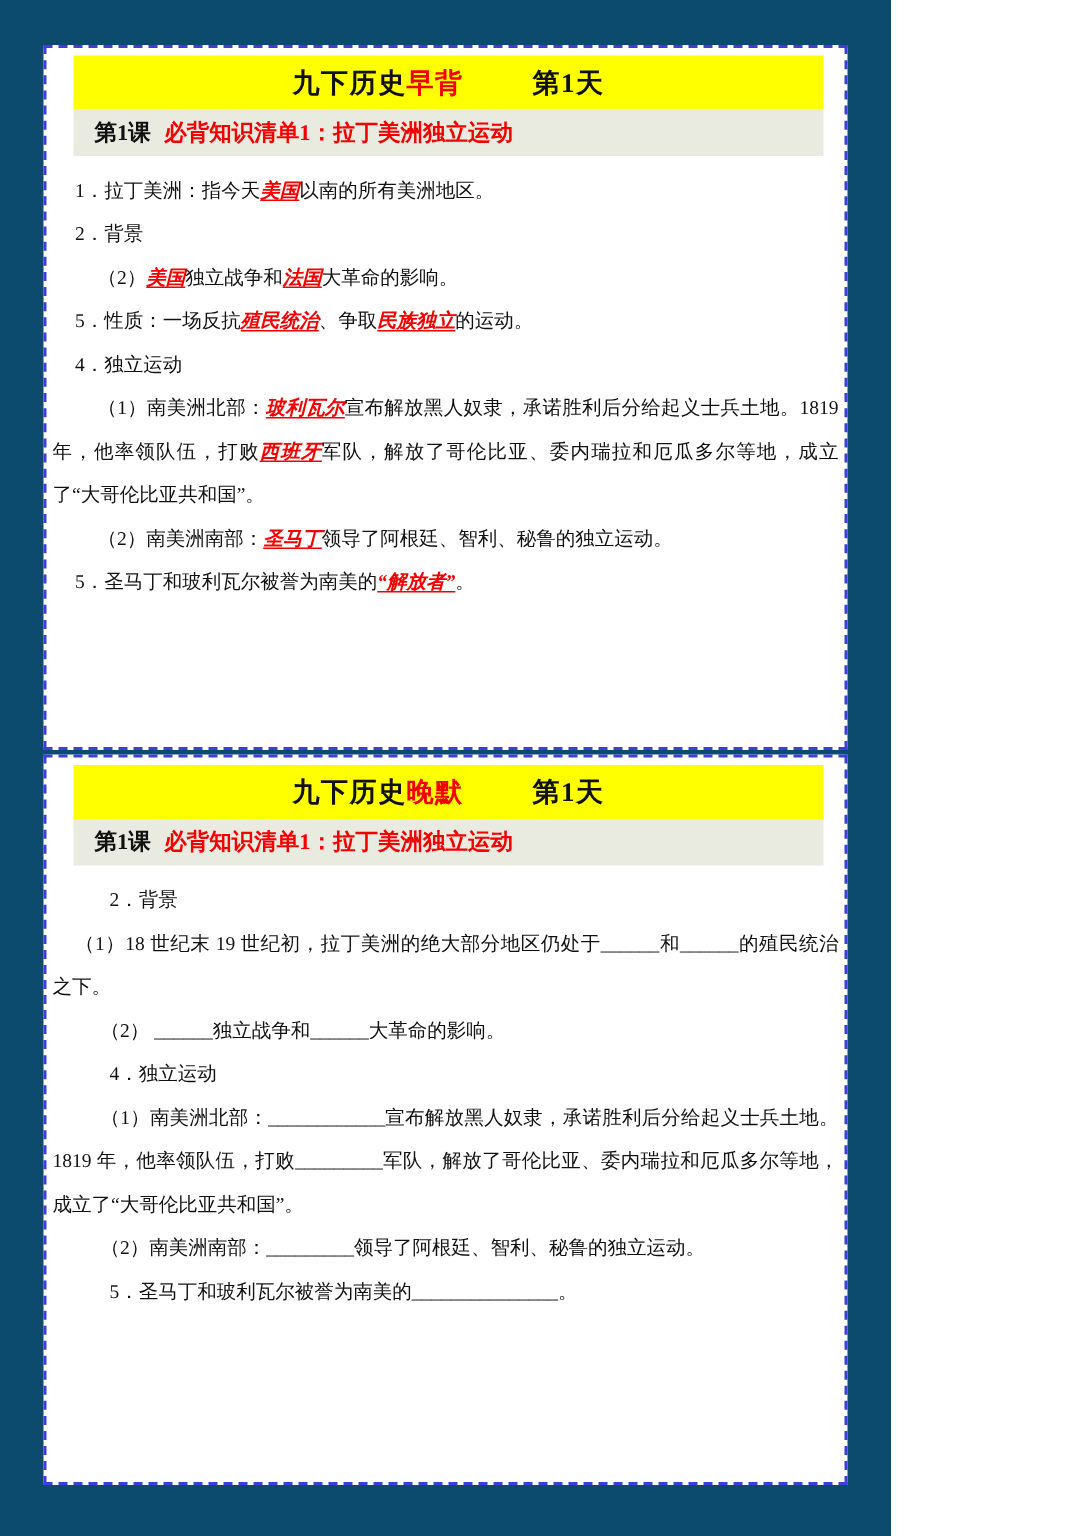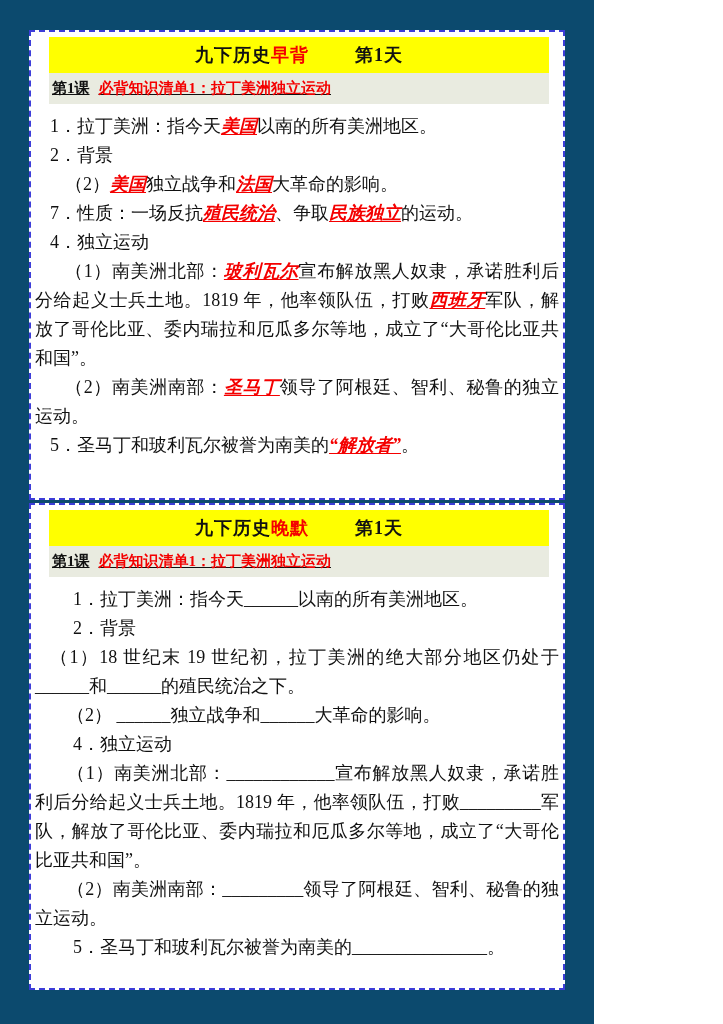--- a/index.html
+++ b/index.html
@@ -30,29 +30,28 @@
     white-space:nowrap;
   }
   .t-red{color:#f40000;}
   .t-day{margin-left:46px;}
   .bar-green{
     background:#e9ebe0;
     height:31px;
     margin:0 10px 0 14px;
     display:flex;align-items:center;
     font-weight:bold;font-size:15px;
-    padding-left:3px;
+    padding-left:14px;
     white-space:nowrap;
-    text-decoration:underline;
   }
   .lesson-label{color:#111111;margin-right:9px;}
   .lesson-title{color:#f40000;}
   .bd{
     padding:8px 0 0 0;
-    font-size:18px;
+    font-size:13px;
     line-height:29px;
     text-align:justify;
   }
   .bd p{margin:0;}
   
   .i1{text-indent:15px;}
   .i2{text-indent:30px;}
   .i3{text-indent:8px;}
   
   .j1{text-indent:38px;}
@@ -78,40 +77,39 @@
         <span class="t-day">第1天</span>
       </div>
     <div class="bar-green">
         <span class="lesson-label">第1课</span>
         <span class="lesson-title">必背知识清单1：拉丁美洲独立运动</span>
       </div>
     <div class="bd">
       <p class="i1"><span>1．拉丁美洲：指今天</span><span class="term">美国</span><span>以南的所有美洲地区。</span></p>
       <p class="i1"><span>2．背景</span></p>
       <p class="i2"><span>（2）</span><span class="term">美国</span><span>独立战争和</span><span class="term">法国</span><span>大革命的影响。</span></p>
-      <p class="i1"><span>7．性质：一场反抗</span><span class="term">殖民统治</span><span>、争取</span><span class="term">民族独立</span><span>的运动。</span></p>
+      <p class="i1"><span>5．性质：一场反抗</span><span class="term">殖民统治</span><span>、争取</span><span class="term">民族独立</span><span>的运动。</span></p>
       <p class="i1"><span>4．独立运动</span></p>
       <p class="i2"><span>（1）南美洲北部：</span><span class="term">玻利瓦尔</span><span>宣布解放黑人奴隶，承诺胜利后分给起义士兵土地。1819 年，他率领队伍，打败</span><span class="term">西班牙</span><span>军队，解放了哥伦比亚、委内瑞拉和厄瓜多尔等地，成立了“大哥伦比亚共和国”。</span></p>
       <p class="i2"><span>（2）南美洲南部：</span><span class="term">圣马丁</span><span>领导了阿根廷、智利、秘鲁的独立运动。</span></p>
       <p class="i1"><span>5．圣马丁和玻利瓦尔被誉为南美的</span><span class="term">“解放者”</span><span>。</span></p>
     </div>
   </section>
 
   <section class="box second">
     <div class="bar-yellow">
         <span>九下历史</span>
         <span class="t-red">晚默</span>
         <span class="t-day">第1天</span>
       </div>
     <div class="bar-green">
         <span class="lesson-label">第1课</span>
         <span class="lesson-title">必背知识清单1：拉丁美洲独立运动</span>
       </div>
     <div class="bd">
-      <p class="j1"><span>1．拉丁美洲：指今天______以南的所有美洲地区。</span></p>
       <p class="j1"><span>2．背景</span></p>
       <p class="j3"><span>（1）18 世纪末 19 世纪初，拉丁美洲的绝大部分地区仍处于______和______的殖民统治之下。</span></p>
       <p class="j2"><span>（2） ______独立战争和______大革命的影响。</span></p>
       <p class="j1"><span>4．独立运动</span></p>
       <p class="j2"><span>（1）南美洲北部：____________宣布解放黑人奴隶，承诺胜利后分给起义士兵土地。1819 年，他率领队伍，打败_________军队，解放了哥伦比亚、委内瑞拉和厄瓜多尔等地，成立了“大哥伦比亚共和国”。</span></p>
       <p class="j2"><span>（2）南美洲南部：_________领导了阿根廷、智利、秘鲁的独立运动。</span></p>
       <p class="j1"><span>5．圣马丁和玻利瓦尔被誉为南美的_______________。</span></p>
     </div>
   </section>
 

